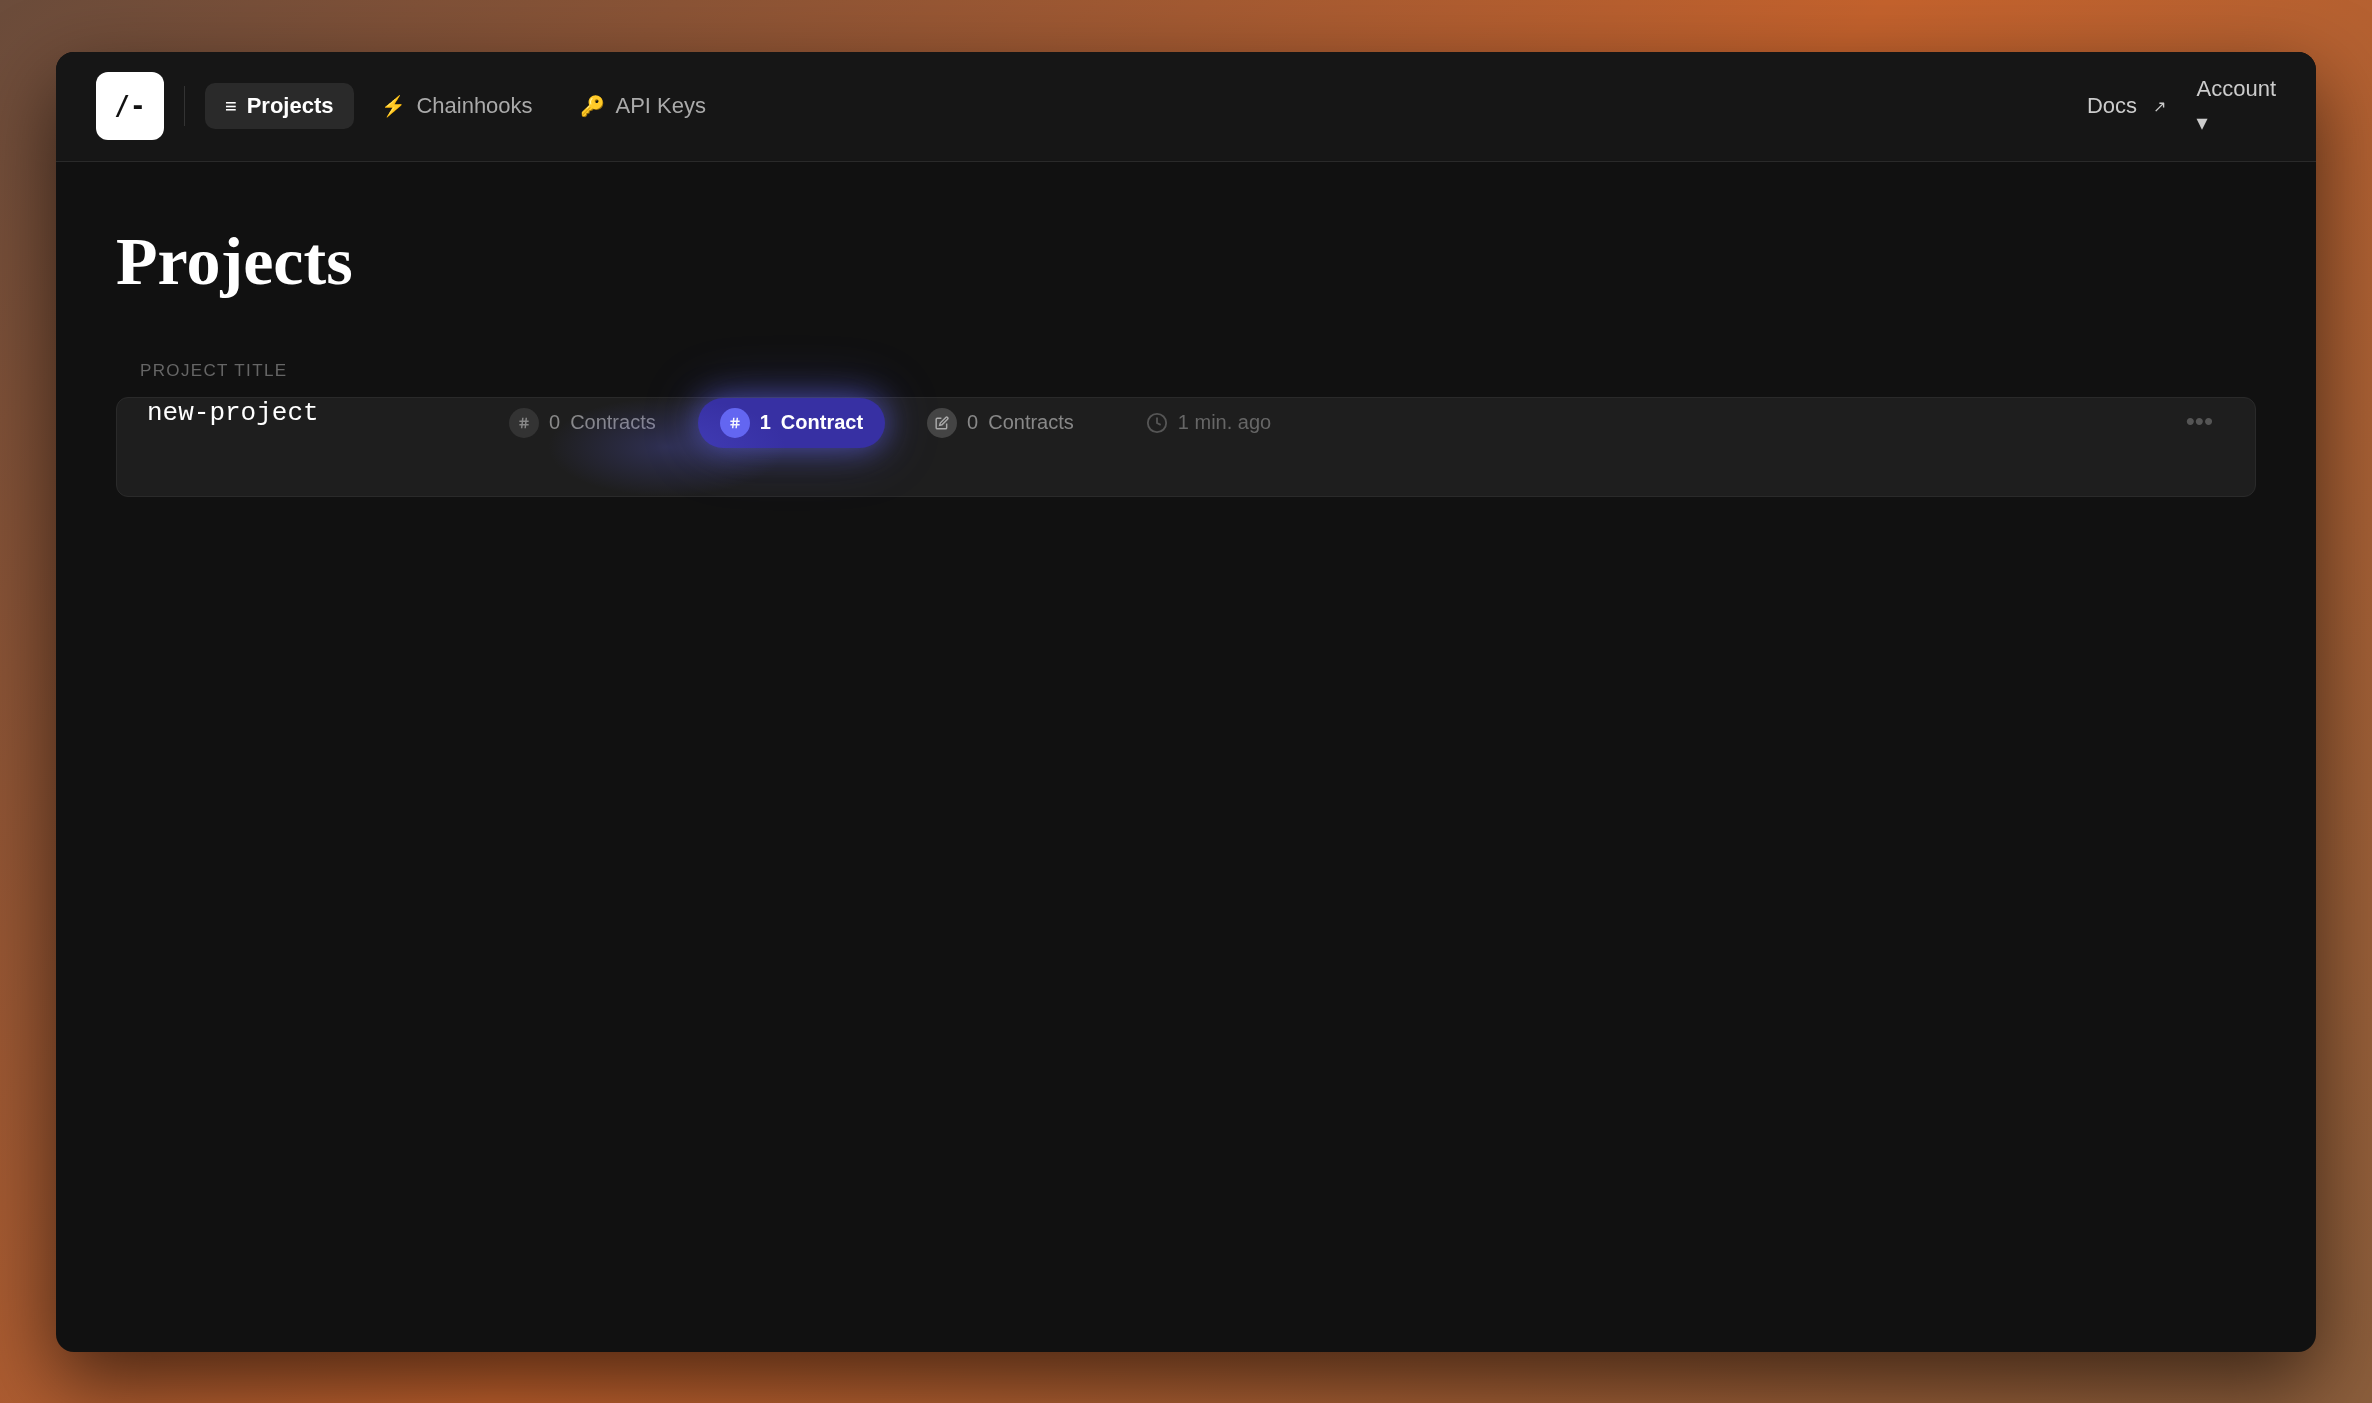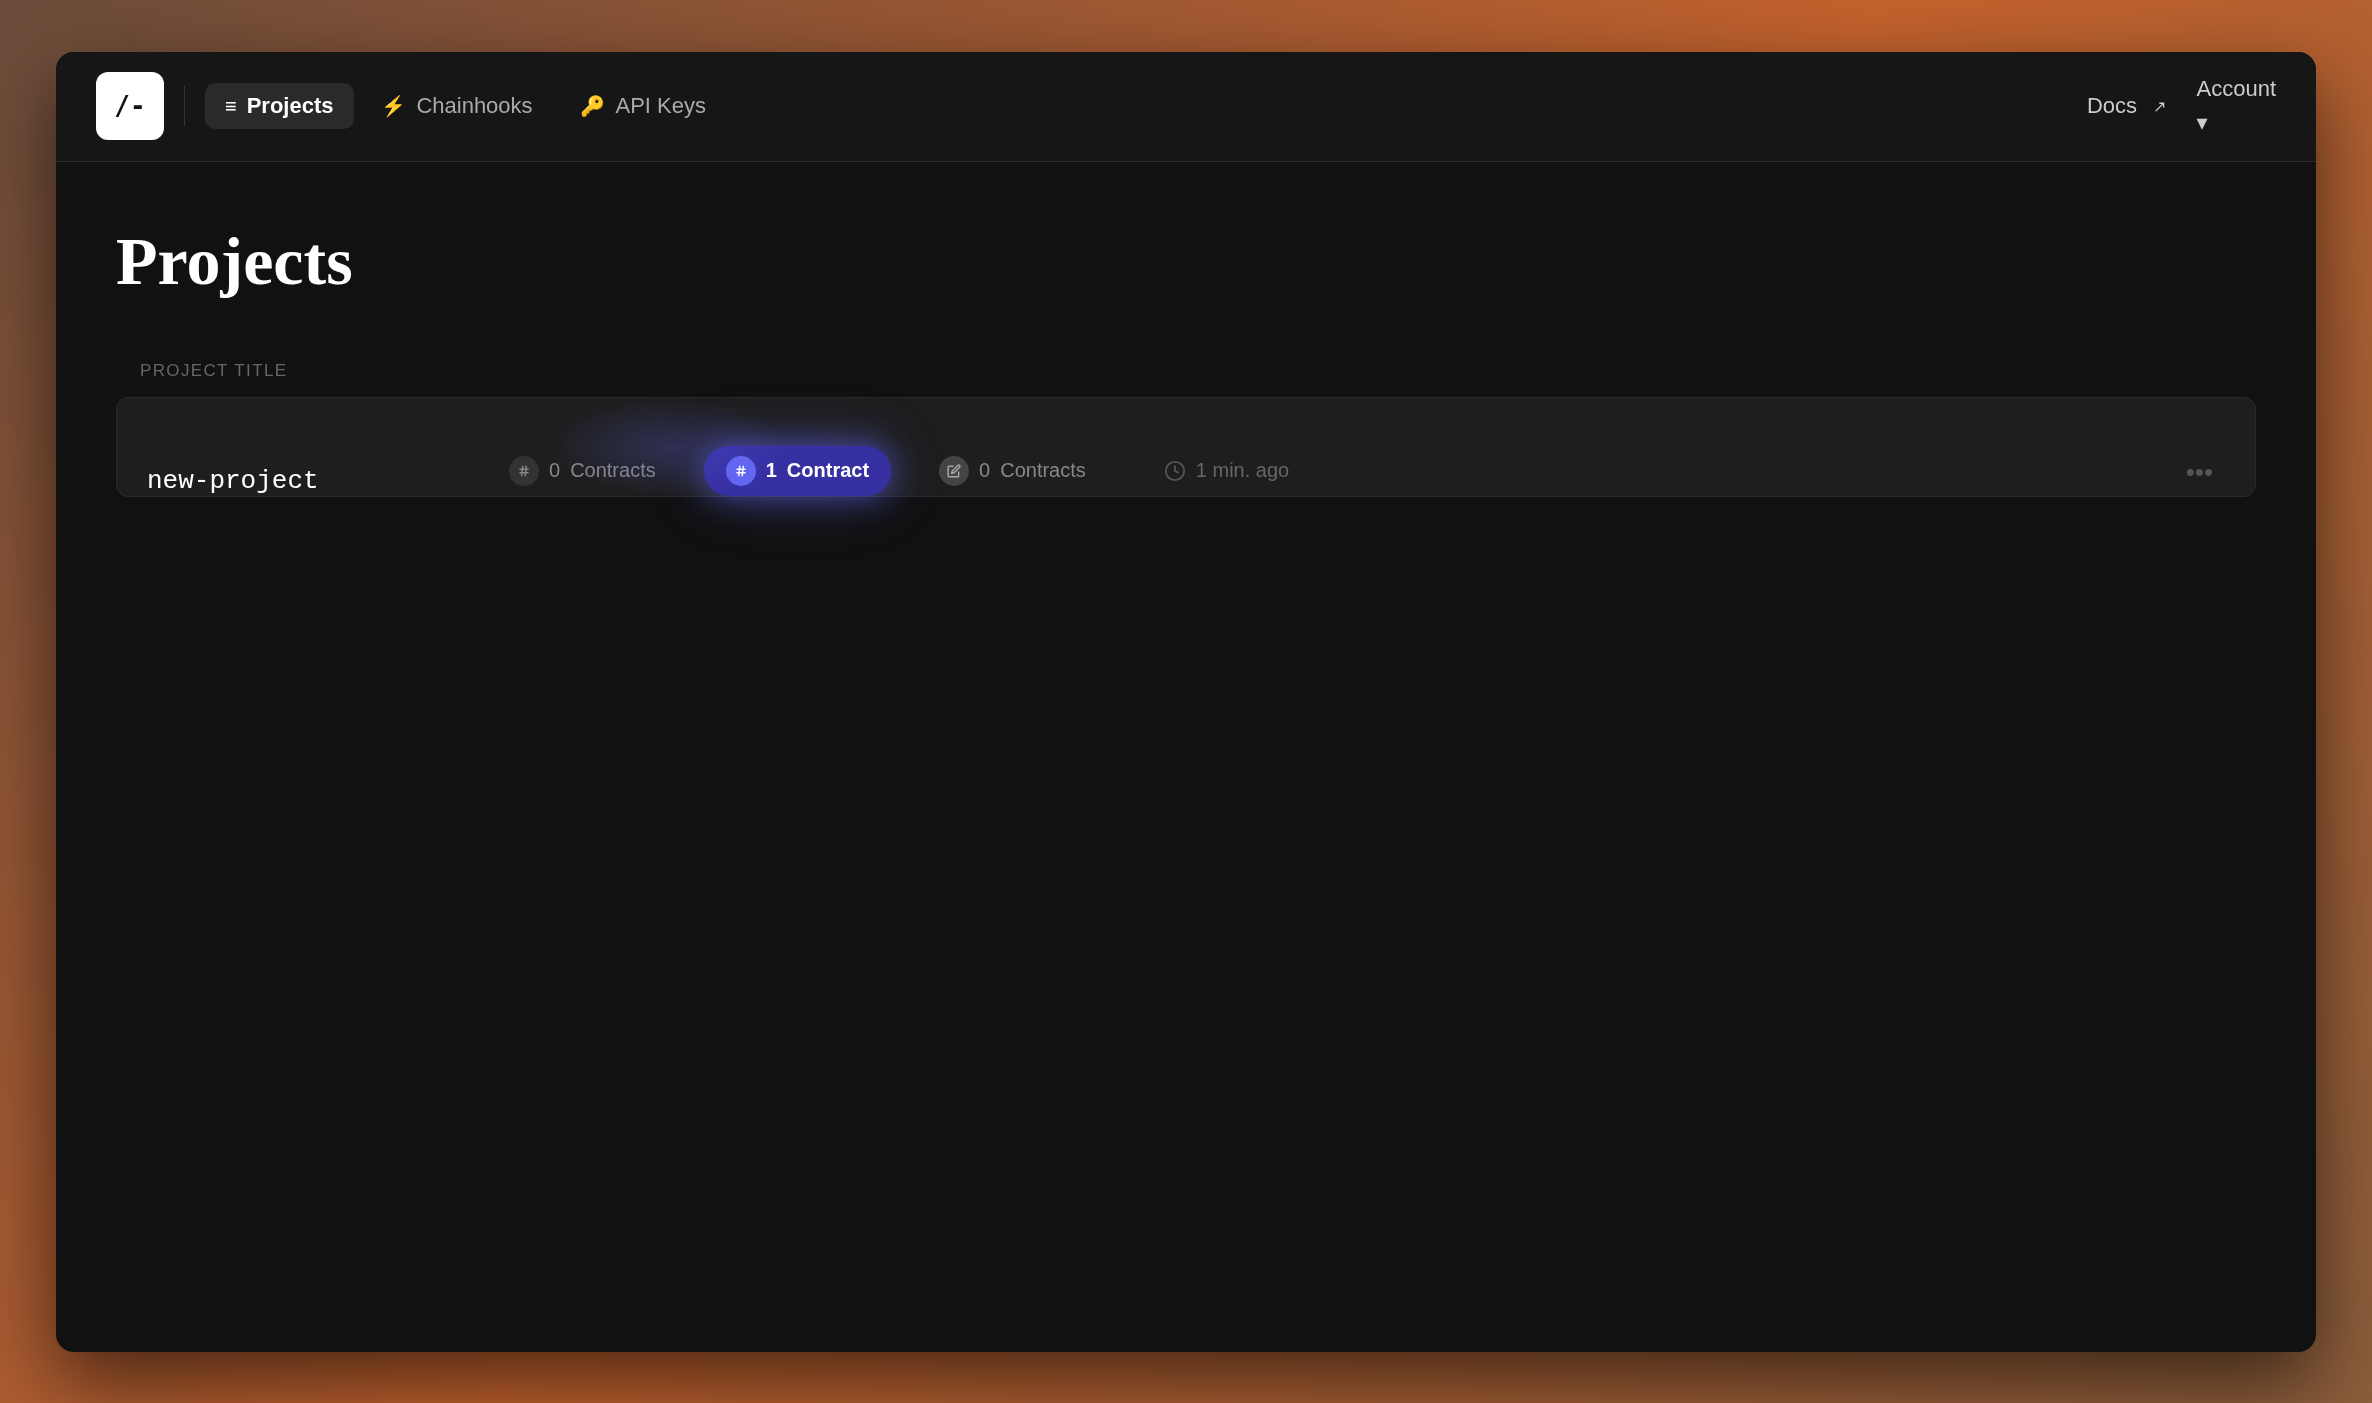--- a/index.html
+++ b/index.html
@@ -201,42 +201,42 @@
       padding: 10px 24px 16px;
       font-size: 17px;
       font-weight: 400;
       color: #666;
       letter-spacing: 0.08em;
       text-transform: uppercase;
     }
 
     .project-row {
       display: flex;
-      align-items: flex-end;
+      align-items: flex-start;
       padding: 0 30px;
       height: 100px;
       background: #1e1e1e;
       border-radius: 12px;
       border: 1px solid #2a2a2a;
       cursor: pointer;
       position: relative;
     }
 
     .project-name {
       font-size: 26px;
       color: #ffffff;
       font-family: 'Courier New', monospace;
       font-weight: 500;
       flex: 0 0 340px;
     }
 
     .contract-badges {
       display: flex;
       align-items: center;
-      gap: 26px;
+      gap: 20px;
       flex: 1;
     }
 
     .badge {
       display: flex;
       align-items: center;
       gap: 10px;
       padding: 10px 22px;
       border-radius: 30px;
       font-size: 20px;

